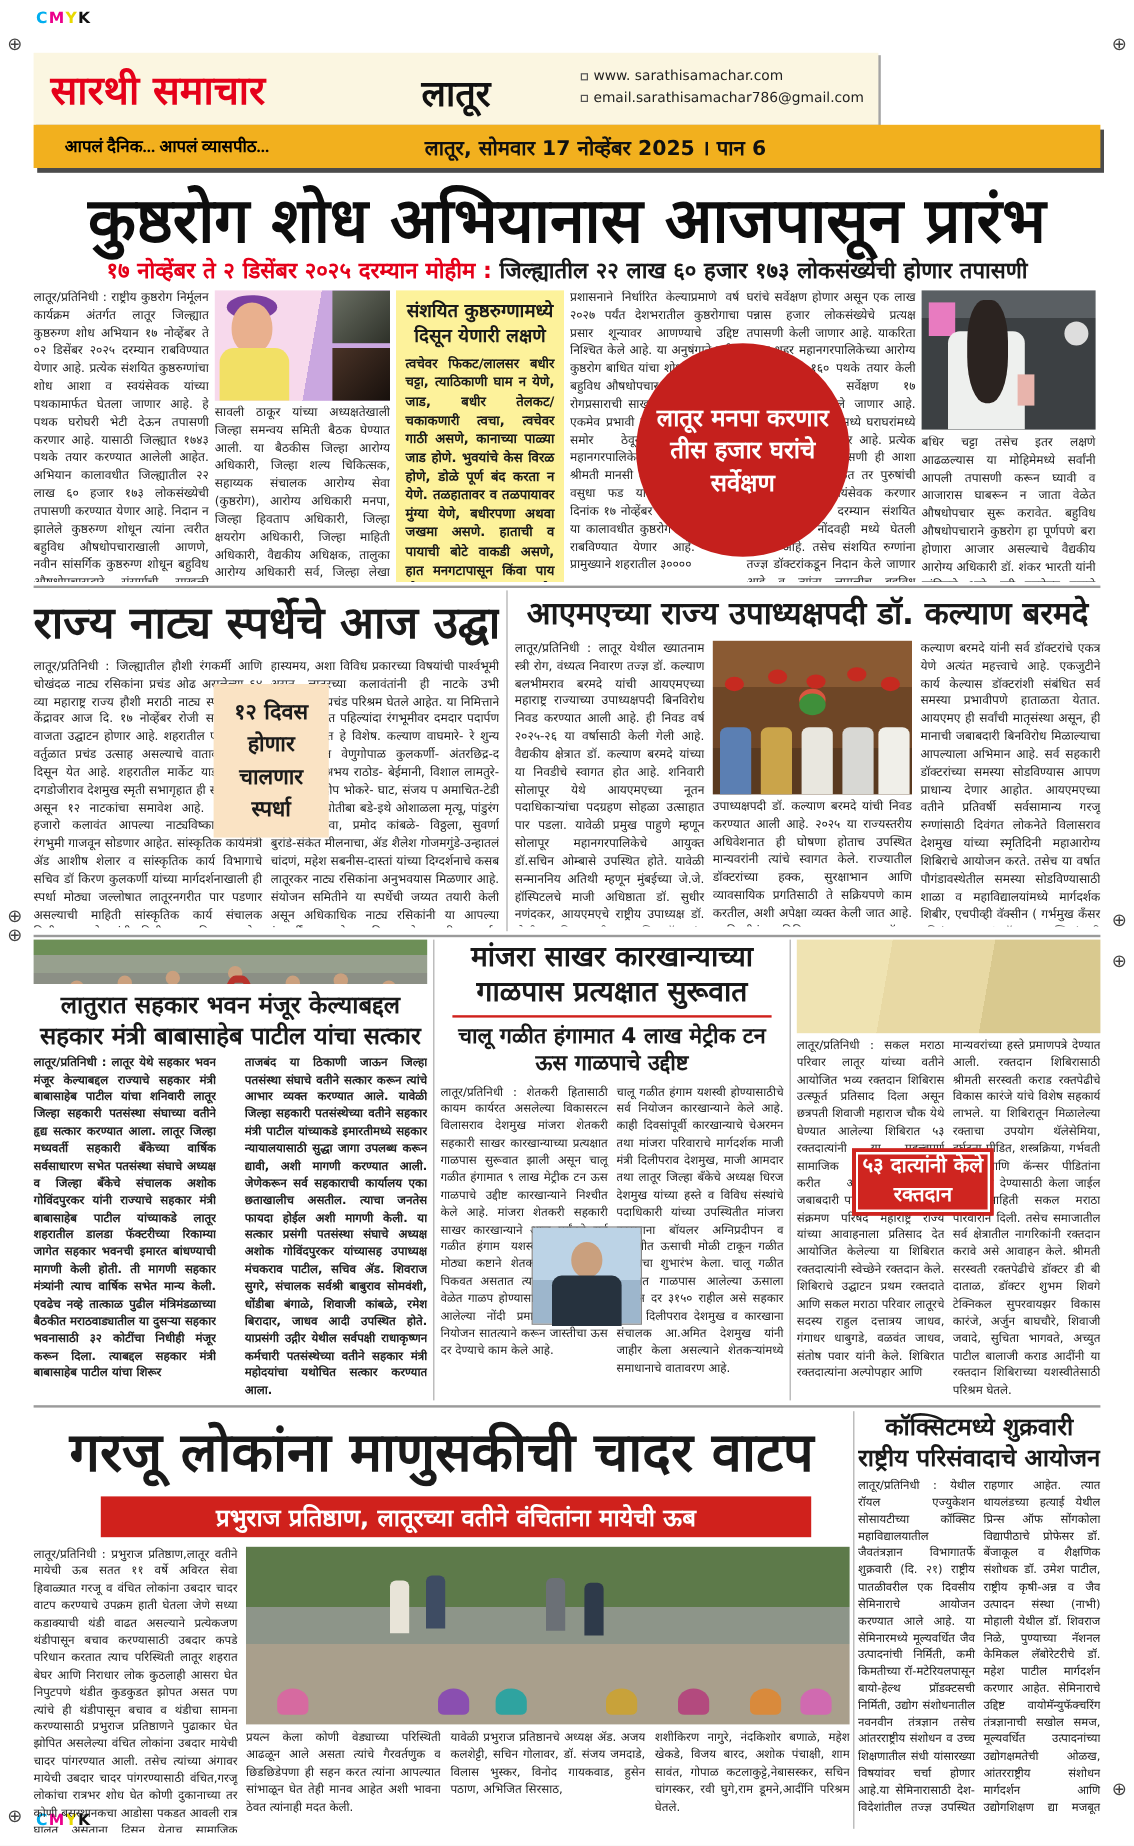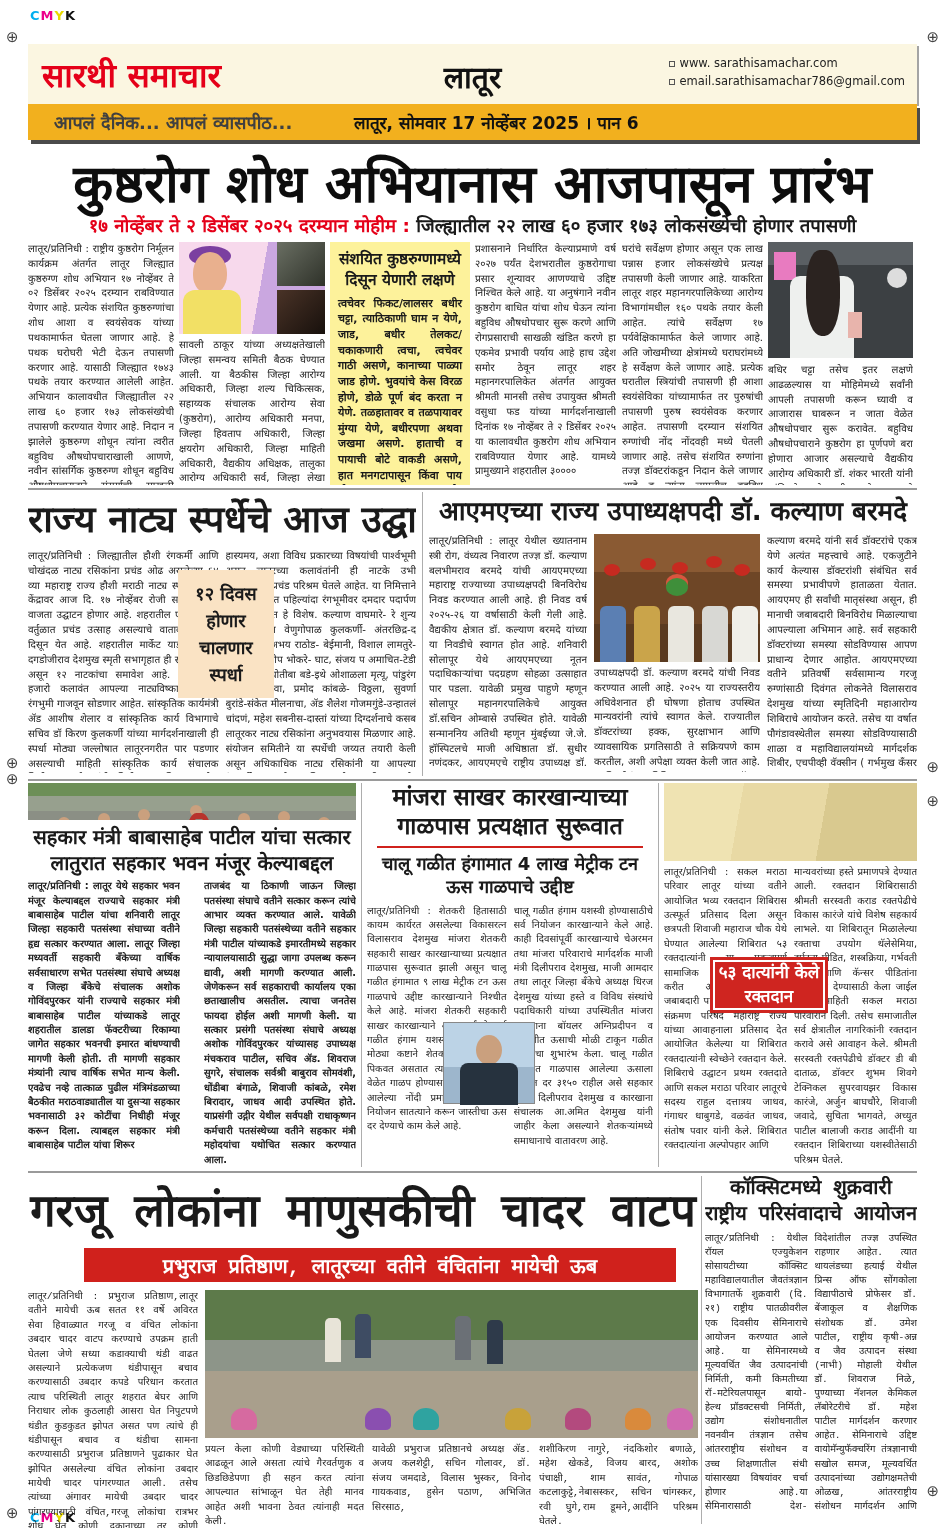--- a/index.html
+++ b/index.html
@@ -5,29 +5,29 @@
   * { margin:0; padding:0; box-sizing:border-box; }
   body { background:#e9e9e9; font-family:"DejaVu Sans", sans-serif; }
   #page { position:relative; width:945px; height:1538px; background:#ffffff; margin:0 auto; overflow:hidden; color:#1a1a1a; }
 
   .regmark { position:absolute; font-size:15px; color:#444; line-height:1; }
   .cmyk { position:absolute; font-size:13px; font-weight:700; letter-spacing:1px; }
   .cmyk span { display:inline-block; }
   .c-c { color:#00aeef; } .c-m { color:#ec008c; } .c-y { color:#e8d900; } .c-k { color:#111; }
 
   
-  .masthead { position:absolute; left:28px; top:44px; width:889px; height:60px; background:#fbf6e1; box-shadow:2px 2px 0 rgba(90,90,90,.55); display:flex; align-items:center; }
+  .masthead { position:absolute; left:28px; top:44px; width:704px; height:60px; background:#fbf6e1; box-shadow:2px 2px 0 rgba(90,90,90,.55); display:flex; align-items:center; }
   .mast-title { position:absolute; left:14px; top:8px; font-size:33px; font-weight:800; color:#e50019; font-family:"DejaVu Serif", serif; }
   .mast-edition { position:absolute; left:0; right:0; text-align:center; top:12px; font-size:30px; font-weight:800; color:#111; }
   .mast-contact { position:absolute; right:12px; top:10px; font-size:11.5px; color:#222; text-align:left; line-height:1.6; }
   .mast-contact .sq { display:inline-block; width:6px; height:6px; border:1px solid #555; margin-right:5px; vertical-align:middle; }
 
   
   .datebar { position:absolute; left:28px; top:104px; width:889px; height:36px; background:#f2b01e; box-shadow:3px 4px 0 rgba(55,55,55,.9); display:flex; align-items:center; }
-  .datebar .tagline { margin-left:26px; font-size:18px; font-weight:700; color:#404040; width:300px; }
+  .datebar .tagline { margin-left:26px; font-size:14px; font-weight:700; color:#000000; width:300px;font-family:Liberation Serif, serif; }
   .datebar .dateline { font-size:17px; font-weight:800; color:#111; }
 
   
   .lead-headline { position:absolute; left:0; top:146px; width:100%; text-align:center; font-size:52px; font-weight:800; color:#0d0d0d; white-space:nowrap; }
   .lead-subhead { position:absolute; left:0; top:212px; width:100%; text-align:center; font-size:18.5px; font-weight:800; white-space:nowrap; }
   .lead-subhead .red { color:#e50019; }
   .lead-cols { position:absolute; left:28px; top:242px; width:889px; height:243px; display:flex; gap:5px; }
   .bodytxt { font-size:10.1px; line-height:1.47; text-align:justify; color:#222; overflow:hidden; }
   .lcol1 { width:146px; }
   .lcol2 { width:146px; display:flex; flex-direction:column; gap:4px; }
@@ -94,21 +94,21 @@
   .portrait .pface { position:absolute; left:32px; top:12px; width:26px; height:30px; border-radius:50%; background:#caa07e; }
   .portrait .pcoat { position:absolute; left:16px; top:40px; width:58px; height:42px; border-radius:8px 8px 0 0; background:#26323e; }
   .s3c { flex:1; display:flex; flex-direction:column; }
   .s3c h3 { text-align:center; font-weight:800; font-size:26px; line-height:1.28; margin-bottom:4px; }
   .rakta-photo { width:100%; height:128px; background:linear-gradient(100deg,#efe3b2 0 30%,#e8d9a4 30% 62%,#d9c98f 62% 100%); margin-bottom:4px; }
   .s3ccols { display:flex; gap:7px; flex:1; position:relative; }
   .s3ccols .sub { width:50%; }
   .badge { position:absolute; left:46px; top:92px; width:118px; height:56px; background:#cf2520; border:3px solid #cf2520; box-shadow:inset 0 0 0 2px #fff; color:#fff; font-size:17px; font-weight:800; display:flex; align-items:center; justify-content:center; text-align:center; line-height:1.4; }
 
   
-  .section4 { position:absolute; left:28px; top:1176px; width:889px; height:348px; display:flex; gap:3px;font-family:Liberation Mono, monospace; }
+  .section4 { position:absolute; left:28px; top:1176px; width:889px; height:348px; display:flex; gap:3px; }
   .s4main { width:692px; }
   .s4main h2 { text-align:center; font-size:45px; font-weight:800; white-space:nowrap; overflow:hidden; margin:2px 0 8px; }
   .redbar { margin:0 0 8px 56px; width:592px; height:34px; background:#d0211c; color:#fff; font-size:20px; font-weight:800; display:flex; align-items:center; justify-content:center; }
   .s4row { display:flex; gap:7px; }
   .s4lcol { width:170px; height:238px; }
   .s4rt { flex:1; display:flex; flex-direction:column; gap:5px; }
   .chadar-photo { width:100%; height:148px; background:linear-gradient(180deg,#5d7a4a 0 34%,#8d9589 34% 55%,#a99f8c 55% 100%); }
   .chadar-photo .sit { position:absolute; bottom:8px; width:26px; height:22px; border-radius:50% 50% 20% 20%; }
   .chadar-photo .standman { position:absolute; width:16px; height:44px; border-radius:5px 5px 0 0; }
   .s4under { display:flex; gap:8px; height:82px; }
@@ -167,20 +167,21 @@
       </div>
       <div class="bodytxt" style="flex:1;">सावली ठाकूर यांच्या अध्यक्षतेखाली जिल्हा समन्वय समिती बैठक घेण्यात आली. या बैठकीस जिल्हा आरोग्य अधिकारी, जिल्हा शल्य चिकित्सक, सहाय्यक संचालक आरोग्य सेवा (कुष्ठरोग), आरोग्य अधिकारी मनपा, जिल्हा हिवताप अधिकारी, जिल्हा क्षयरोग अधिकारी, जिल्हा माहिती अधिकारी, वैद्यकीय अधिक्षक, तालुका आरोग्य अधिकारी सर्व, जिल्हा लेखा व्यवस्थापक, जिल्हा आशा समन्वयक आदी सदस्य उपस्थित होते. नागरिकांनी या अभियान कालावधीत घरोघरी येणाऱ्या आशा व पुरुष स्वंसेवक यांच्यामार्फत आरोग्य तपासणी करून घ्यावी, असे आवाहन यावेळी करण्यात आले.</div>
     </div>
     <div class="ybox">
       <div class="ytitle">संशयित कुष्ठरुग्णामध्ये दिसून येणारी लक्षणे</div>
       <div class="ybody">त्वचेवर फिकट/लालसर बधीर चट्टा, त्याठिकाणी घाम न येणे, जाड, बधीर तेलकट/चकाकणारी त्वचा, त्वचेवर गाठी असणे, कानाच्या पाळ्या जाड होणे. भुवयांचे केस विरळ होणे, डोळे पूर्ण बंद करता न येणे. तळहातावर व तळपायावर मुंग्या येणे, बधीरपणा अथवा जखमा असणे. हाताची व पायाची बोटे वाकडी असणे, हात मनगटापासून किंवा पाय घोट्यापासून लुळा पडणे. त्वचेवर थंड व गरम संवेदना न जाणवणे, हात व पायांमध्ये अशक्तपणा जाणवणे, हातातून वस्तू गळून पडणे, चालतांना पायातून चप्पल गळून पडणे, ही लक्षणे संशयित कुष्ठरुग्णामध्ये दिसून येतात.</div>
     </div>
     <div class="lcol45">
       <div class="bodytxt sub">प्रशासनाने निर्धारित केल्याप्रमाणे वर्ष २०२७ पर्यंत देशभरातील कुष्ठरोगाचा प्रसार शून्यावर आणण्याचे उद्दिष्ट निश्चित केले आहे. या अनुषंगाने नवीन कुष्ठरोग बाधित यांचा शोध घेऊन त्यांना बहुविध औषधोपचार सुरू करणे आणि रोगप्रसाराची साखळी खंडित करणे हा एकमेव प्रभावी पर्याय आहे हाच उद्देश समोर ठेवून लातूर शहर महानगरपालिकेत अंतर्गत आयुक्त श्रीमती मानसी तसेच उपायुक्त श्रीमती वसुधा फड यांच्या मार्गदर्शनाखाली दिनांक १७ नोव्हेंबर ते २ डिसेंबर २०२५ या कालावधीत कुष्ठरोग शोध अभियान राबविण्यात येणार आहे. यामध्ये प्रामुख्याने शहरातील ३००००</div>
       <div class="bodytxt sub">घरांचे सर्वेक्षण होणार असून एक लाख पन्नास हजार लोकसंख्येचे प्रत्यक्ष तपासणी केली जाणार आहे. याकरिता लातूर शहर महानगरपालिकेच्या आरोग्य विभागांमधील १६० पथके तयार केली आहेत. त्यांचे सर्वेक्षण १७ पर्यवेक्षिकामार्फत केले जाणार आहे. अति जोखमीच्या क्षेत्रांमध्ये घराघरांमध्ये हे सर्वेक्षण केले जाणार आहे. प्रत्येक घरातील स्त्रियांची तपासणी ही आशा स्वयंसेविका यांच्यामार्फत तर पुरुषांची तपासणी पुरुष स्वयंसेवक करणार आहेत. तपासणी दरम्यान संशयित रुग्णांची नोंद नोंदवही मध्ये घेतली जाणार आहे. तसेच संशयित रुग्णांना तज्ज्ञ डॉक्टरांकडून निदान केले जाणार आहे व त्यांना लागलीच बहुविध औषधोपचार चालू केले जाणार आहेत. शरीरावर असणारा</div>
+      <div class="circle">लातूर मनपा करणार तीस हजार घरांचे सर्वेक्षण</div>
     </div>
     <div class="lcol6">
       <div class="photo survey-photo">
         <div class="note"></div>
           <div class="shirt2"></div>
           <div class="hair2"></div>
           <div class="cuff"></div>
           <div class="board"></div>
       </div>
       <div class="bodytxt" style="flex:1;">बधिर चट्टा तसेच इतर लक्षणे आढळल्यास या मोहिमेमध्ये सर्वांनी आपली तपासणी करून घ्यावी व आजारास घाबरून न जाता वेळेत औषधोपचार सुरू करावेत. बहुविध औषधोपचाराने कुष्ठरोग हा पूर्णपणे बरा होणारा आजार असल्याचे वैद्यकीय आरोग्य अधिकारी डॉ. शंकर भारती यांनी सांगितले आहे. तरी उपरोक्त प्रमाणे आपल्या घरी येणाऱ्या स्वयंसेवकांना योग्य ते सहकार्य करावे आणि वेळेत निदान उपचार करून घ्यावे असे आवाहन लातूर शहर महानगरपालिकेतर्फे करण्यात येत आहे.</div>
@@ -238,22 +239,22 @@
           <div class="head" style="left:290px; top:34px;"></div>
         <div class="torso" style="left:24px; top:46px;"></div>
           <div class="torso" style="left:64px; top:42px; background:#3a3a3a;"></div>
           <div class="torso" style="left:104px; top:40px;"></div>
           <div class="torso" style="left:204px; top:42px; background:#d8d4c8;"></div>
           <div class="torso" style="left:244px; top:40px;"></div>
           <div class="torso" style="left:284px; top:46px; background:#e8e6dc;"></div>
         <div class="garland"></div>
       </div>
       <h3>
+        <span class="l">लातुरात सहकार भवन मंजूर केल्याबद्दल</span>
         <span class="l">सहकार मंत्री  बाबासाहेब पाटील यांचा सत्कार</span>
-        <span class="l">लातुरात सहकार भवन मंजूर केल्याबद्दल</span>
       </h3>
       <div class="s3acols">
         <div class="bodytxt sub smalltxt">लातूर/प्रतिनिधी : लातूर येथे सहकार भवन मंजूर केल्याबद्दल राज्याचे सहकार मंत्री बाबासाहेब पाटील यांचा शनिवारी लातूर जिल्हा सहकारी पतसंस्था संघाच्या वतीने हृद्य सत्कार करण्यात आला. लातूर जिल्हा मध्यवर्ती सहकारी बँकेच्या वार्षिक सर्वसाधारण सभेत पतसंस्था संघाचे अध्यक्ष व जिल्हा बँकेचे संचालक अशोक गोविंदपुरकर यांनी राज्याचे सहकार मंत्री बाबासाहेब पाटील यांच्याकडे लातूर शहरातील डालडा फॅक्टरीच्या रिकाम्या जागेत सहकार भवनची इमारत बांधण्याची मागणी केली होती. ती मागणी सहकार मंत्र्यांनी त्याच वार्षिक सभेत मान्य केली. एवढेच नव्हे तात्काळ पुढील मंत्रिमंडळाच्या बैठकीत मराठवाड्यातील या दुसऱ्या सहकार भवनासाठी ३२ कोटींचा निधीही मंजूर करून दिला. त्याबद्दल सहकार मंत्री बाबासाहेब पाटील यांचा शिरूर</div>
         <div class="bodytxt sub smalltxt">ताजबंद या ठिकाणी जाऊन जिल्हा पतसंस्था संघाचे वतीने सत्कार करून त्यांचे आभार व्यक्त करण्यात आले. यावेळी जिल्हा सहकारी पतसंस्थेच्या वतीने सहकार मंत्री पाटील यांच्याकडे इमारतीमध्ये सहकार न्यायालयासाठी सुद्धा जागा उपलब्ध करून द्यावी, अशी मागणी करण्यात आली. जेणेकरून सर्व सहकाराची कार्यालय एका छताखालीच असतील. त्याचा जनतेस फायदा होईल अशी मागणी केली. या सत्कार प्रसंगी पतसंस्था संघाचे अध्यक्ष अशोक गोविंदपुरकर यांच्यासह उपाध्यक्ष मंचकराव पाटील, सचिव ॲड. शिवराज सुगरे, संचालक सर्वश्री बाबुराव सोमवंशी, धोंडीबा बंगाळे, शिवाजी कांबळे, रमेश बिरादार, जाधव आदी उपस्थित होते. याप्रसंगी उद्गीर येथील सर्वपक्षी राधाकृष्णन कर्मचारी पतसंस्थेच्या वतीने सहकार मंत्री महोदयांचा यथोचित सत्कार करण्यात आला.</div>
       </div>
     </div>
     <div class="vdiv"></div>
     <div class="s3b">
       <h3>मांजरा साखर कारखान्याच्या गाळपास प्रत्यक्षात सुरूवात</h3>
       <div class="redrule"></div>

